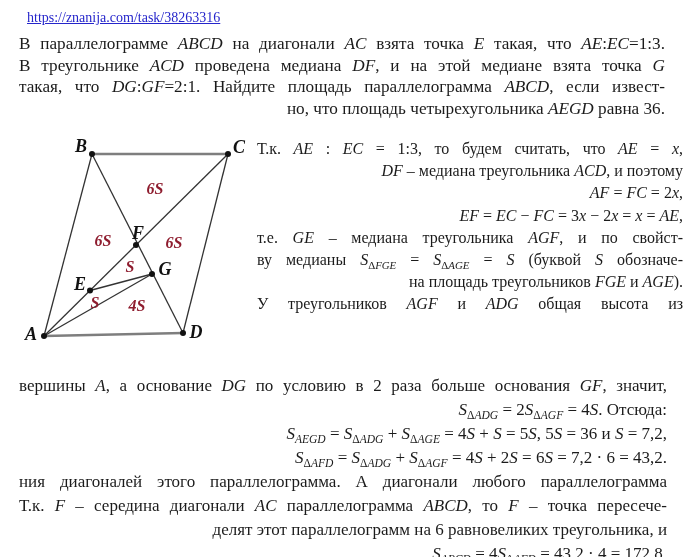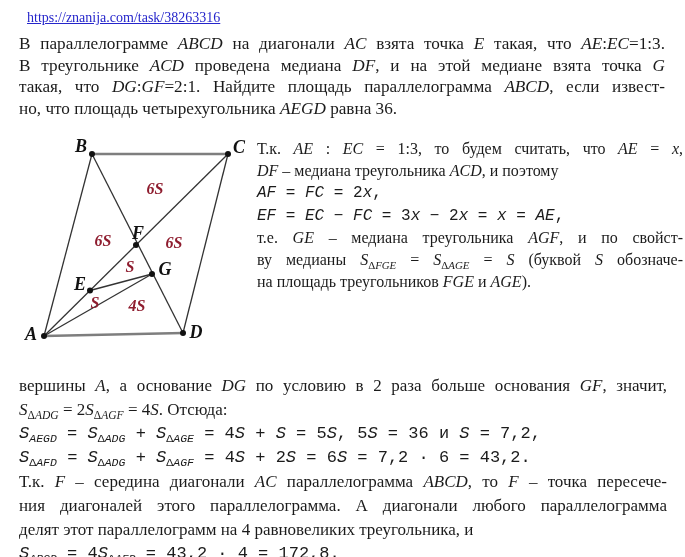--- a/index.html
+++ b/index.html
@@ -25,23 +25,23 @@
     font-size:17.2px;line-height:21.7px;
   }
   .rcol{
     position:absolute;left:257px;top:138px;width:426px;
     font-size:16px;line-height:22.2px;
   }
   .fullcol{
     position:absolute;left:19px;top:374px;width:648px;
     font-size:17px;line-height:24px;
   }
-  .ln{white-space:normal;}
+  .ln{white-space:normal;text-align:right;}
   .j{text-align:justify;text-align-last:justify;}
-  .center{text-align:left;font-family:Liberation Mono, monospace;}
+  .center{text-align:right;}
   sub{font-size:68%;line-height:0;}
   .figure{position:absolute;left:18px;top:133px;}
   .vlabel{font-family:"Liberation Serif",serif;font-style:italic;font-weight:bold;
           font-size:18px;fill:#111;text-anchor:middle;}
   .rlabel{font-family:"Liberation Serif",serif;font-style:italic;font-weight:bold;
           font-size:16px;fill:var(--region-color);text-anchor:middle;}
   .side{stroke:var(--line-thick);stroke-width:2.6;}
   .seg{stroke:var(--line-thin);stroke-width:1.3;}
   .dot{fill:#111;}
 </style>
@@ -97,26 +97,27 @@
   </svg>
 
   <div class="rcol">
     <div class="ln j">Т.к. <i>AE</i> : <i>EC</i> = 1:3, то будем считать, что <i>AE</i> = <i>x</i>,</div>
     <div class="ln"><i>DF</i> – медиана треугольника <i>ACD</i>, и поэтому</div>
     <div class="ln center"><i>AF</i> = <i>FC</i> = 2<i>x</i>,</div>
     <div class="ln center"><i>EF</i> = <i>EC</i> − <i>FC</i> = 3<i>x</i> − 2<i>x</i> = <i>x</i> = <i>AE</i>,</div>
     <div class="ln j">т.е. <i>GE</i> – медиана треугольника <i>AGF</i>, и по свойст-</div>
     <div class="ln j">ву медианы <i>S</i><sub>Δ<i>FGE</i></sub> = <i>S</i><sub>Δ<i>AGE</i></sub> = <i>S</i> (буквой <i>S</i> обозначе-</div>
     <div class="ln">на площадь треугольников <i>FGE</i> и <i>AGE</i>).</div>
+    <div class="ln j">У треугольников <i>AGF</i> и <i>ADG</i> общая высота из</div>
   </div>
 
   <div class="fullcol">
     <div class="ln j">вершины <i>A</i>, а основание <i>DG</i> по условию в 2 раза больше основания <i>GF</i>, значит,</div>
     <div class="ln"><i>S</i><sub>Δ<i>ADG</i></sub> = 2<i>S</i><sub>Δ<i>AGF</i></sub> = 4<i>S</i>. Отсюда:</div>
     <div class="ln center"><i>S</i><sub><i>AEGD</i></sub> = <i>S</i><sub>Δ<i>ADG</i></sub> + <i>S</i><sub>Δ<i>AGE</i></sub> = 4<i>S</i> + <i>S</i> = 5<i>S</i>,  5<i>S</i> = 36  и  <i>S</i> = 7,2,</div>
     <div class="ln center"><i>S</i><sub>Δ<i>AFD</i></sub> = <i>S</i><sub>Δ<i>ADG</i></sub> + <i>S</i><sub>Δ<i>AGF</i></sub> = 4<i>S</i> + 2<i>S</i> = 6<i>S</i> = 7,2 · 6 = 43,2.</div>
+    <div class="ln j">ния диагоналей этого параллелограмма. А диагонали любого параллелограмма</div>
     <div class="ln j">Т.к. <i>F</i> – середина диагонали <i>AC</i> параллелограмма <i>ABCD</i>, то <i>F</i> – точка пересече-</div>
-    <div class="ln j">ния диагоналей этого параллелограмма. А диагонали любого параллелограмма</div>
-    <div class="ln">делят этот параллелограмм на 4 равновеликих треугольника, и</div>
+    <div class="ln">делят этот параллелограмм на 6 равновеликих треугольника, и</div>
     <div class="ln center"><i>S</i><sub><i>ABCD</i></sub> = 4<i>S</i><sub>Δ<i>AFD</i></sub> = 43,2 · 4 = 172,8.</div>
   </div>
 
 </div>
 
 </body></html>

